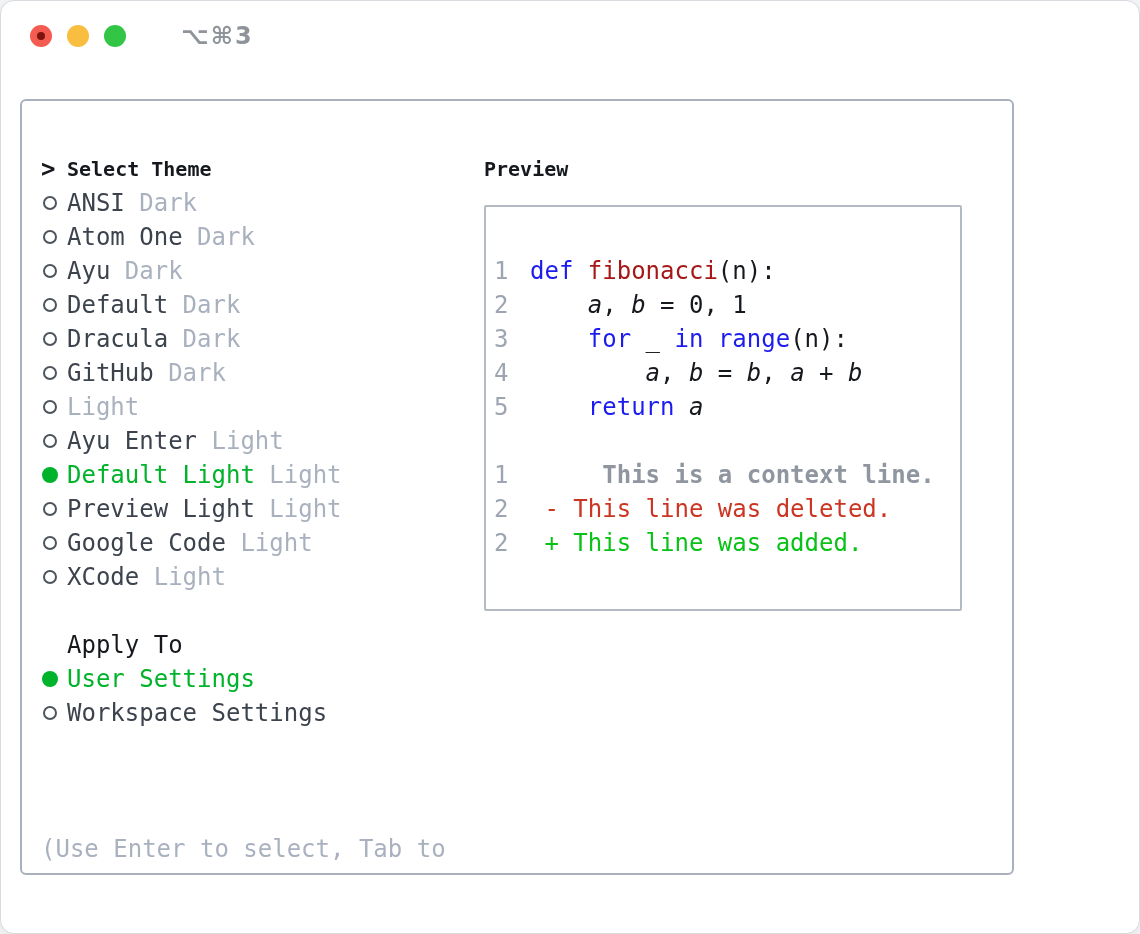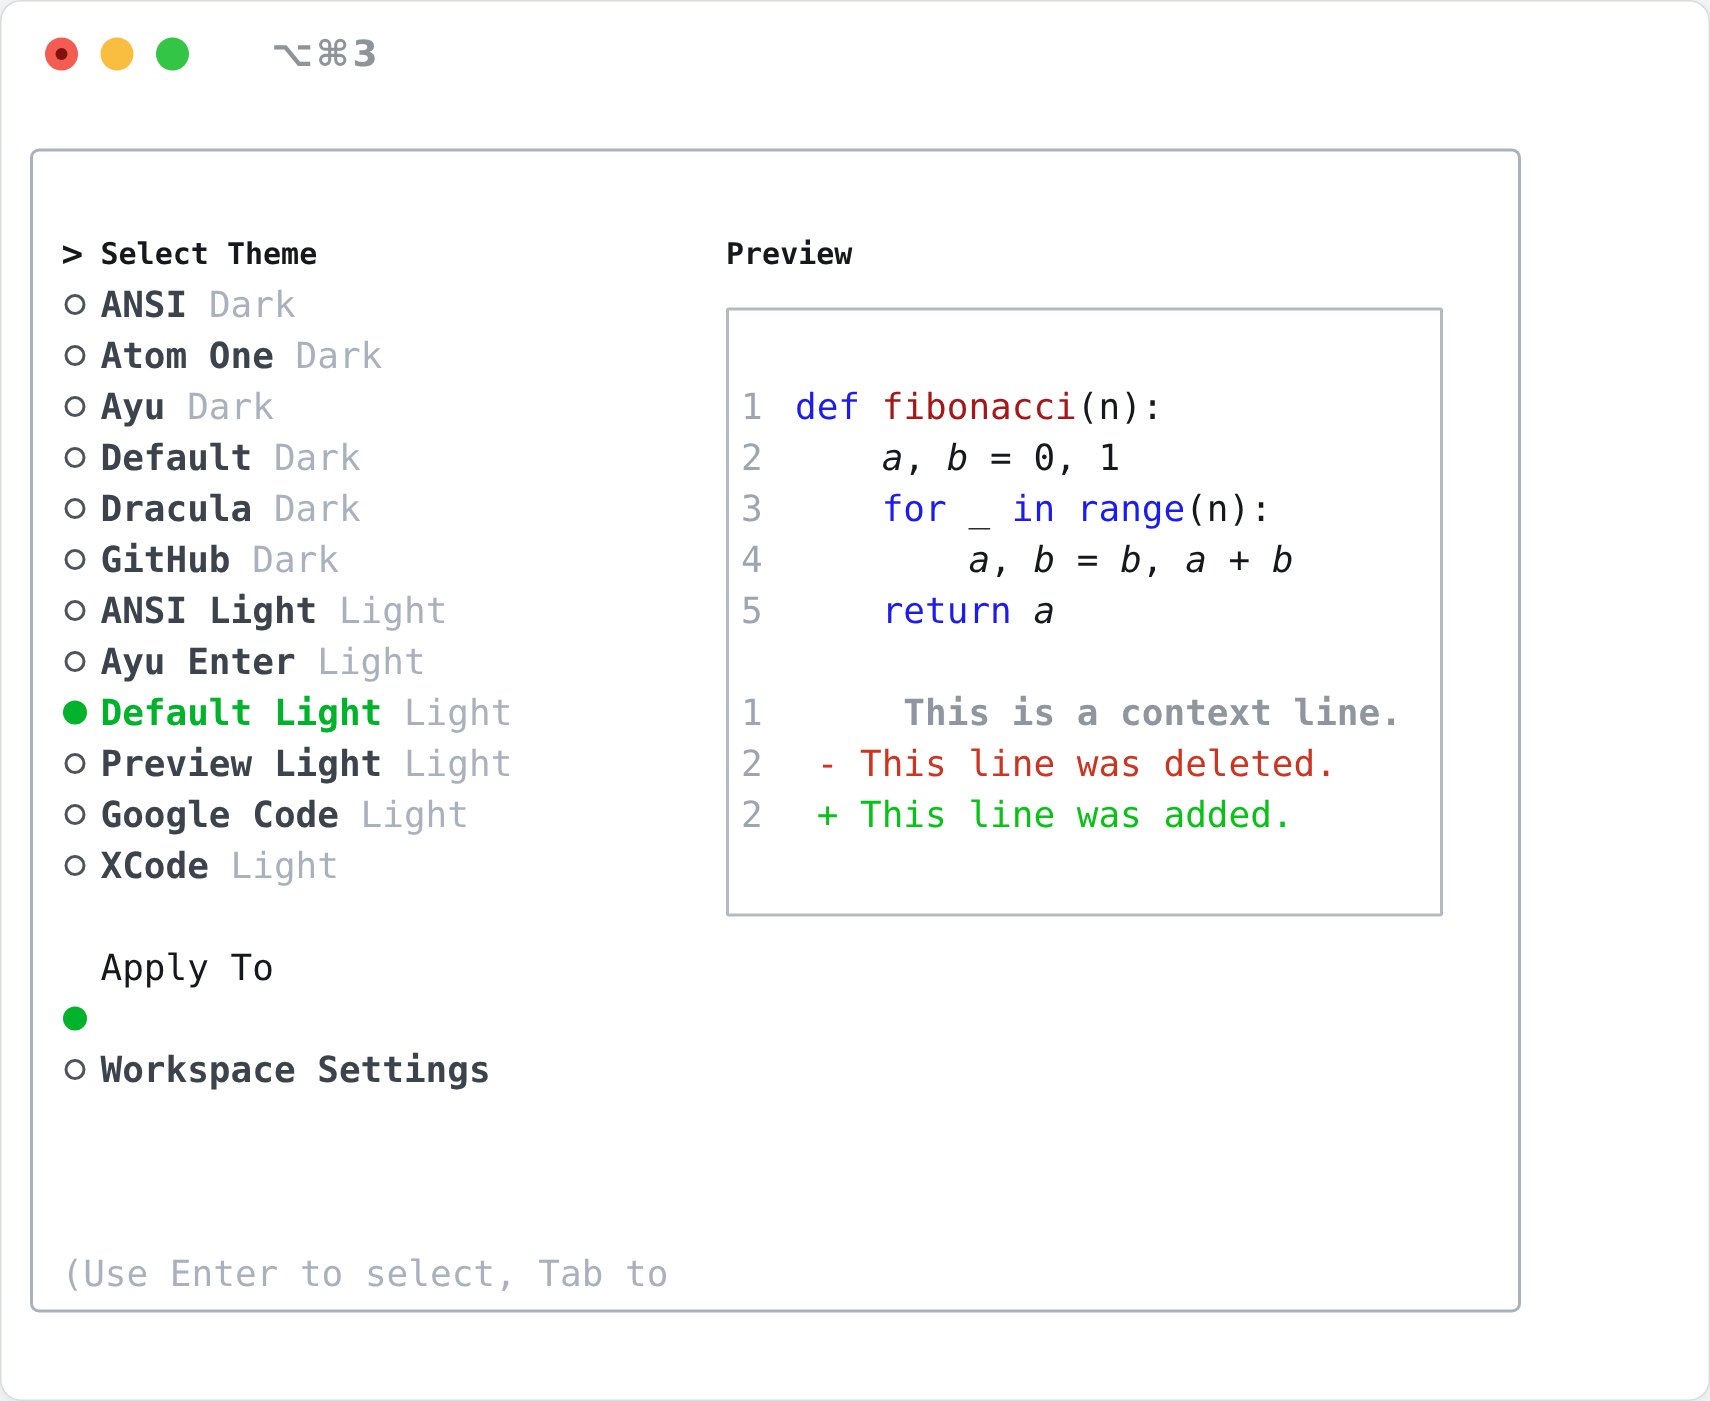--- a/index.html
+++ b/index.html
@@ -47,21 +47,21 @@
   .ring {
     width:14px; height:14px; border-radius:50%;
     border:2px solid var(--bullet_ring); margin-left:2px;
   }
   .dot {
     width:16px; height:16px; border-radius:50%;
     background:var(--accent_green); margin-left:1px;
   }
   .prompt { font-weight:700; color:var(--near_black); font-size:24px; }
   .hdr  { font-weight:700; color:var(--near_black); font-size:20px; }
-  .item-name { color:var(--item_text);font-weight:bold; }
+  .item-name { color:var(--item_text); }
   .item-tag  { color:var(--tag_gray); }
   .sel .item-name { color:var(--accent_green); }
   .apply-label { color:var(--near_black); }
   .help {
     margin-top:34px; font-size:24px; line-height:34px;
     color:var(--tag_gray); white-space:pre;
   }
   
   .preview-title-row { height:34px; display:flex; align-items:center;text-align:right; }
   .preview-box {
@@ -99,37 +99,37 @@
         <span class="hdr">Select Theme</span>
       </div>
 
       <div id="theme-list">
           <div class="row"><span class="bullet-cell"><span class="ring"></span></span><span class="item-name">ANSI </span><span class="item-tag">Dark</span></div>
           <div class="row"><span class="bullet-cell"><span class="ring"></span></span><span class="item-name">Atom One </span><span class="item-tag">Dark</span></div>
           <div class="row"><span class="bullet-cell"><span class="ring"></span></span><span class="item-name">Ayu </span><span class="item-tag">Dark</span></div>
           <div class="row"><span class="bullet-cell"><span class="ring"></span></span><span class="item-name">Default </span><span class="item-tag">Dark</span></div>
           <div class="row"><span class="bullet-cell"><span class="ring"></span></span><span class="item-name">Dracula </span><span class="item-tag">Dark</span></div>
           <div class="row"><span class="bullet-cell"><span class="ring"></span></span><span class="item-name">GitHub </span><span class="item-tag">Dark</span></div>
-          <div class="row"><span class="bullet-cell"><span class="ring"></span></span><span class="item-name">ANSI Light </span><span class="item-tag">Light</span></div>
+          <div class="row"><span class="bullet-cell"><span class="ring"></span></span><span class="item-tag">Light</span></div>
           <div class="row"><span class="bullet-cell"><span class="ring"></span></span><span class="item-name">Ayu Enter </span><span class="item-tag">Light</span></div>
           <div class="row sel"><span class="bullet-cell"><span class="dot"></span></span><span class="item-name">Default Light </span><span class="item-tag">Light</span></div>
           <div class="row"><span class="bullet-cell"><span class="ring"></span></span><span class="item-name">Preview Light </span><span class="item-tag">Light</span></div>
           <div class="row"><span class="bullet-cell"><span class="ring"></span></span><span class="item-name">Google Code </span><span class="item-tag">Light</span></div>
           <div class="row"><span class="bullet-cell"><span class="ring"></span></span><span class="item-name">XCode </span><span class="item-tag">Light</span></div>
         </div>
 
       <div class="spacer"></div>
 
       <div class="row">
         <span class="bullet-cell"></span>
         <span class="apply-label">Apply To</span>
       </div>
 
       <div id="apply-list">
-          <div class="row sel"><span class="bullet-cell"><span class="dot"></span></span></div>
+          <div class="row sel"><span class="bullet-cell"><span class="dot"></span></span><span class="item-name">User Settings</span></div>
           <div class="row"><span class="bullet-cell"><span class="ring"></span></span><span class="item-name">Workspace Settings</span></div>
         </div>
 
       <div class="help">
         <div>(Use Enter to select, Tab to</div>
         
       </div>
     </div>
 
     <div class="right-col">

